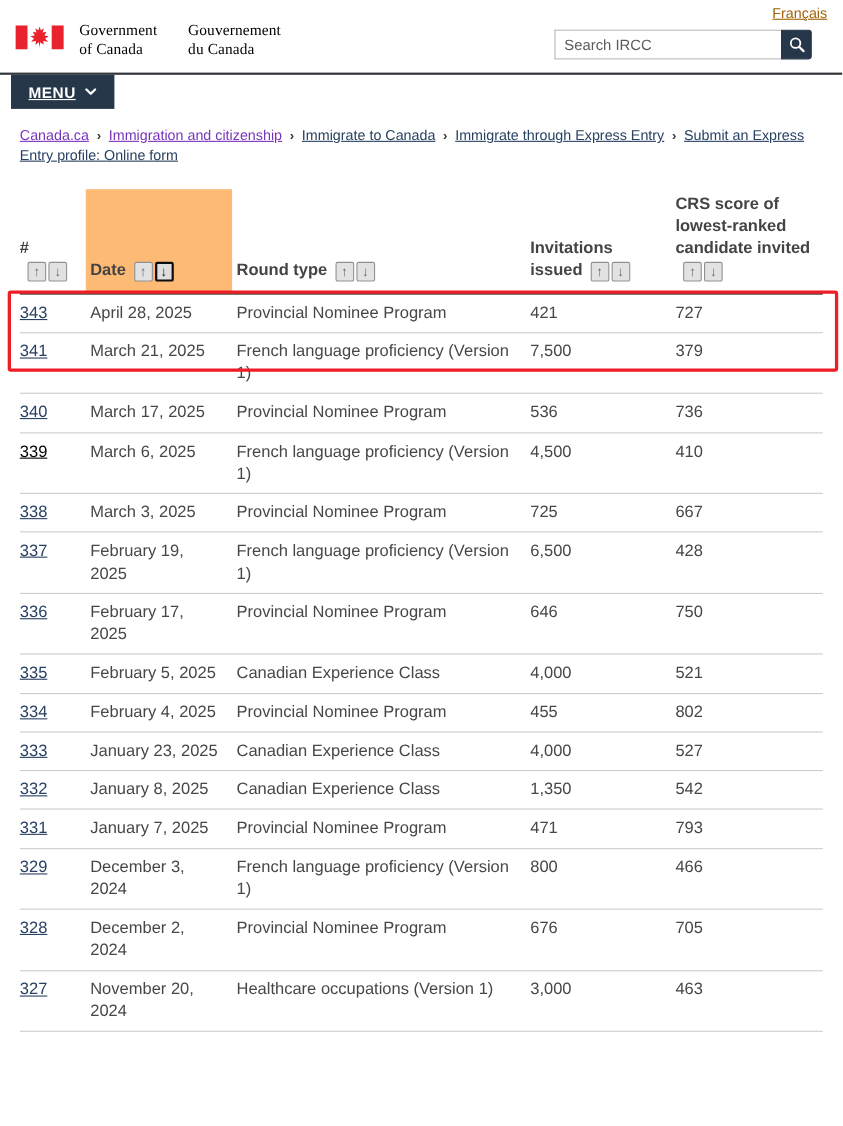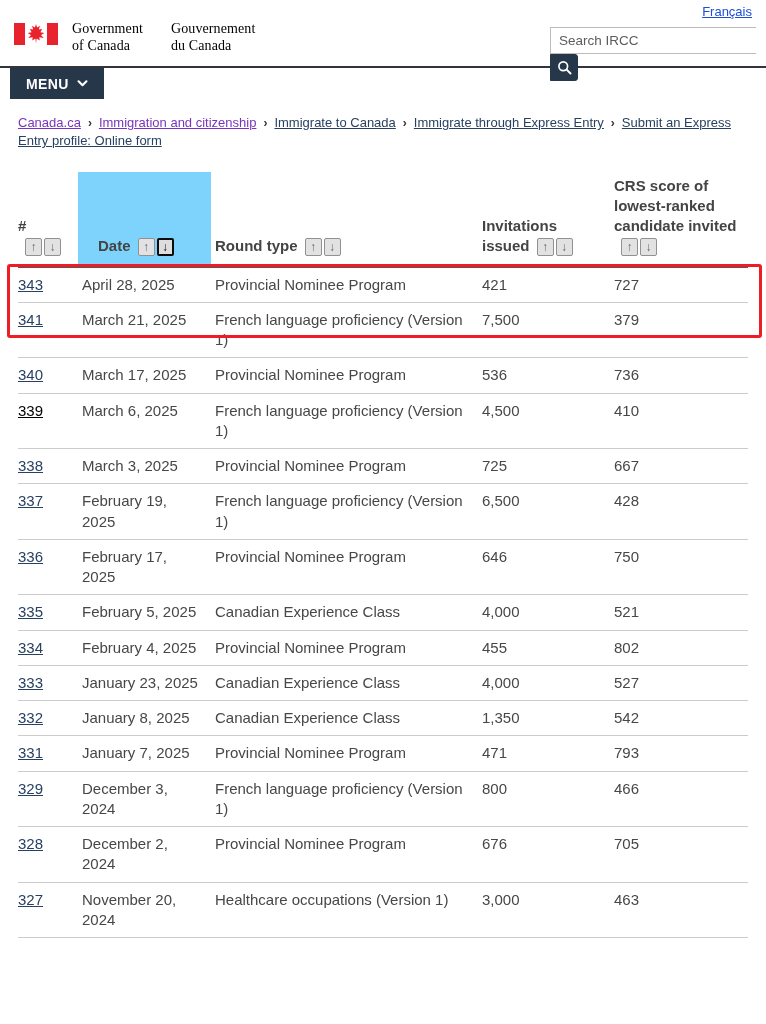--- a/index.html
+++ b/index.html
@@ -2,50 +2,50 @@
 <html><head>
 <meta charset="utf-8">
 <style>
   * { margin:0; padding:0; box-sizing:border-box; }
   html,body { background:#fff; }
   body { font-family:"Liberation Sans","DejaVu Sans",sans-serif; color:#474747; }
   .page { position:relative; width:766px; height:1024px; overflow:hidden; background:#fff; }
 
   
   .hdr { position:relative; height:66px; }
-  .lang-link { position:absolute; top:4px; right:14px; font-size:13px; color:#1d4ed8; text-decoration:underline; }
+  .lang-link { position:absolute; top:4px; right:14px; font-size:13px; color:#a16207; text-decoration:underline; }
   .fip { position:absolute; left:14px; top:21px; display:flex; align-items:flex-start;font-family:Liberation Serif, serif; }
   .flag { display:block; width:44px; height:22px; margin-right:14px; margin-top:2px; }
   .sig-block { margin-right:28px; font-size:14px; line-height:1.18; color:#000; letter-spacing:.1px; }
-  .search { position:absolute; right:10px; top:27px; display:flex;flex-direction:column; }
+  .search { position:absolute; right:28px; top:27px; display:flex; }
   .search-input { width:206px; height:27px; border:1px solid #bcbcbc; border-right:none; padding:0 8px; font-size:13.5px; color:#333; font-family:inherit; outline:none; }
   .search-input::placeholder { color:#5c5c5c; }
   .search-btn { width:28px; height:27px; background:#26374a; border:1px solid #26374a; border-radius:0 3px 3px 0; display:flex; align-items:center; justify-content:center; cursor:pointer; }
 
   
   .menu-bar { border-top:2px solid #32353a; height:33px; }
-  .menu-btn { margin-left:10px; height:31px; padding:0 16px; background:#26374a; color:#fff; border:none; font-family:inherit; font-size:14px; font-weight:700; letter-spacing:.4px; display:inline-flex; align-items:center; gap:8px; cursor:pointer; }
+  .menu-btn { margin-left:10px; height:31px; padding:0 16px; background:#26374a; color:#fff; border:none; font-family:inherit; font-size:14px; font-weight:700; letter-spacing:.4px; display:inline-flex; align-items:center; gap:8px; cursor:pointer;text-decoration:underline; }
 
   
   .breadcrumb { margin:15px 18px 22px 18px; font-size:13px; line-height:1.4; }
   .bc-link { color:#284162; }
   .bc-link.visited { color:#7834bc; }
   .bc-sep { color:#333; font-weight:700; margin:0 7px; font-size:12px; }
 
   
   .table-wrap { position:relative; padding:0 18px; }
   table { width:730px; border-collapse:collapse; table-layout:fixed; font-size:15px; }
   col.c-num  { width:60px; }
   col.c-date { width:133px; }
   col.c-type { width:267px; }
   col.c-inv  { width:132px; }
   col.c-crs  { width:138px; }
   th { text-align:left; vertical-align:bottom; font-weight:700; color:#444;
        padding:4px 10px 10px 0; border-bottom:2px solid #565656; line-height:1.32; }
-  th.th-date { background:#7dd3fc; padding-left:20px; }
+  th.th-date { background:#fdba74; padding-left:4px; }
   th.th-type, th.th-inv, th.th-crs { padding-left:4px; }
   td { vertical-align:top; padding:7px 12px 7px 0; border-bottom:1px solid #ccc; line-height:1.35; color:#474747; }
   td + td { padding-left:4px; }
   .rownum { color:#284162; text-decoration:underline; }
   .rownum.visited { color:#000000;text-align:center; }
   .sortbtns { white-space:nowrap; margin-left:5px; }
   .sortbtn { display:inline-flex; align-items:center; justify-content:center; width:17px; height:18px;
              background:#e2e2e2; border:1px solid #919191; border-radius:2px; margin-left:2px;
              font-family:inherit; font-size:12px; font-weight:700; color:#5b6b78; line-height:1;
              vertical-align:bottom; cursor:pointer; padding:0; }

